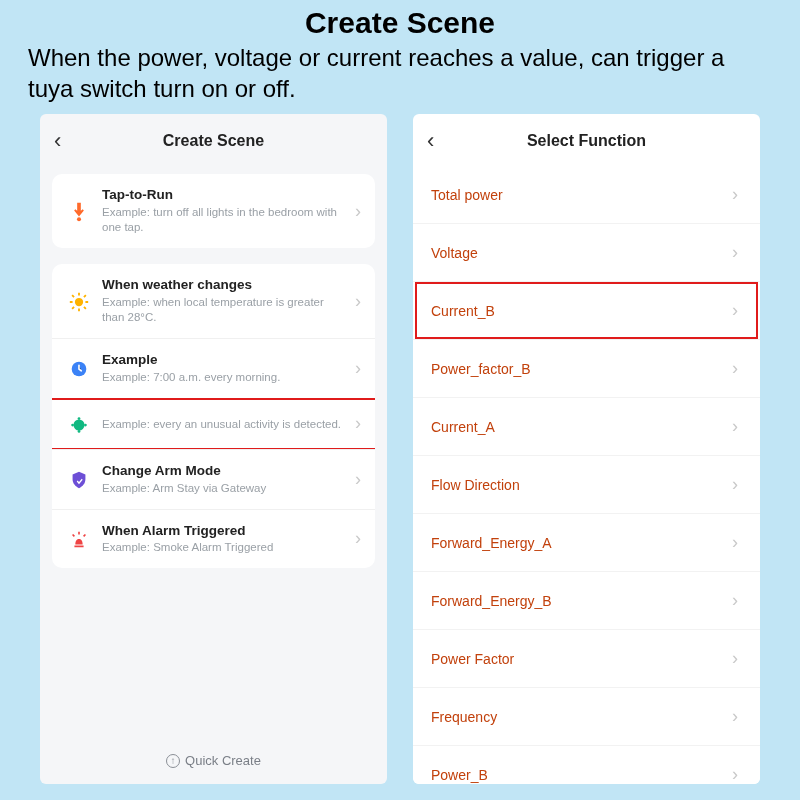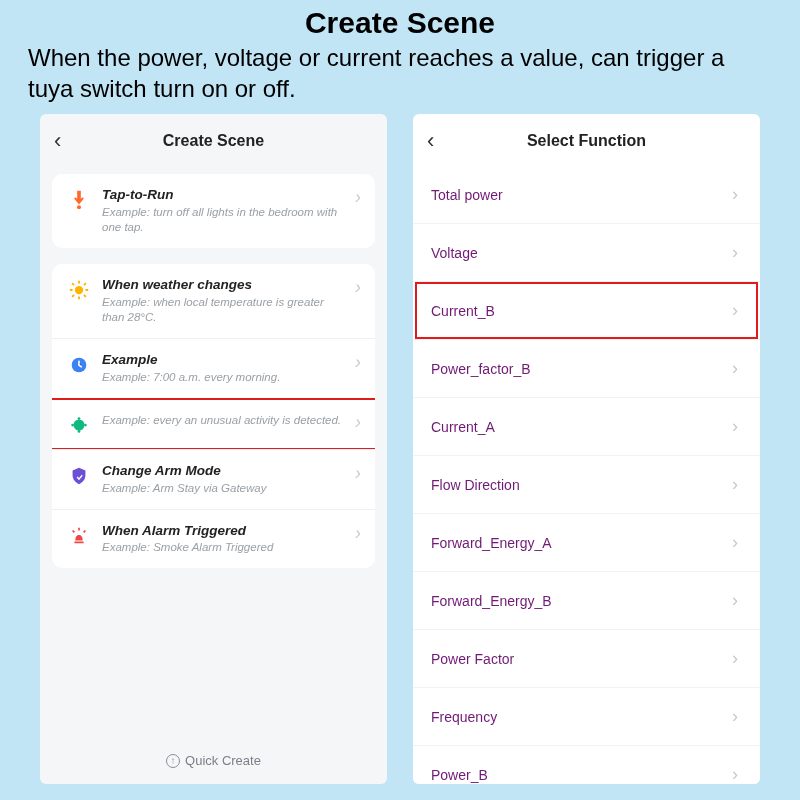--- a/index.html
+++ b/index.html
@@ -57,24 +57,23 @@
     margin-left: -24px;
   }
   .card {
     background: #fff;
     border-radius: 10px;
     margin: 8px 12px;
     overflow: hidden;
   }
   .row {
     display: flex;
-    align-items: flex-start;
+    align-items: center;
     padding: 13px 10px 13px 12px;
     position: relative;
-    font-style: italic;
   }
   .row + .row { border-top: 1px solid #f0f0f0; }
   .icon-wrap {
     width: 30px;
     display: flex;
     justify-content: center;
     align-items: flex-start;
     padding-top: 2px;
   }
   .row-text { flex: 1; padding-left: 8px; padding-right: 4px; }
@@ -124,21 +123,21 @@
   .func-row {
     display: flex;
     align-items: center;
     padding: 18px 18px;
     border-bottom: 1px solid #f2f2f2;
     position: relative;
   }
   .func-label {
     flex: 1;
     font-size: 14px;
-    color: #701a75;
+    color: #c2410c;
   }
   .phone.left { height: 670px; }
   .phone.right { height: 670px; }
 
   
   .ico { width: 22px; height: 22px; }
 </style>
 </head>
 <body>
 

